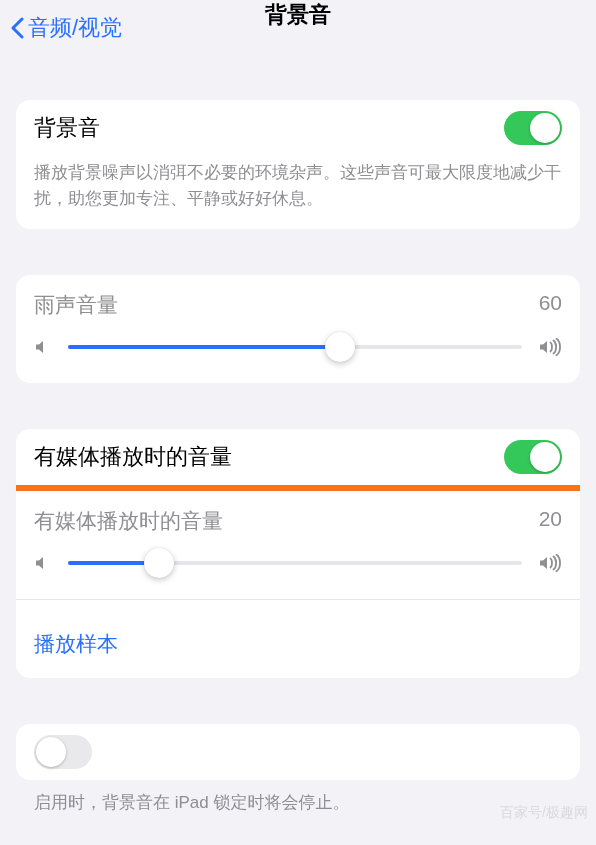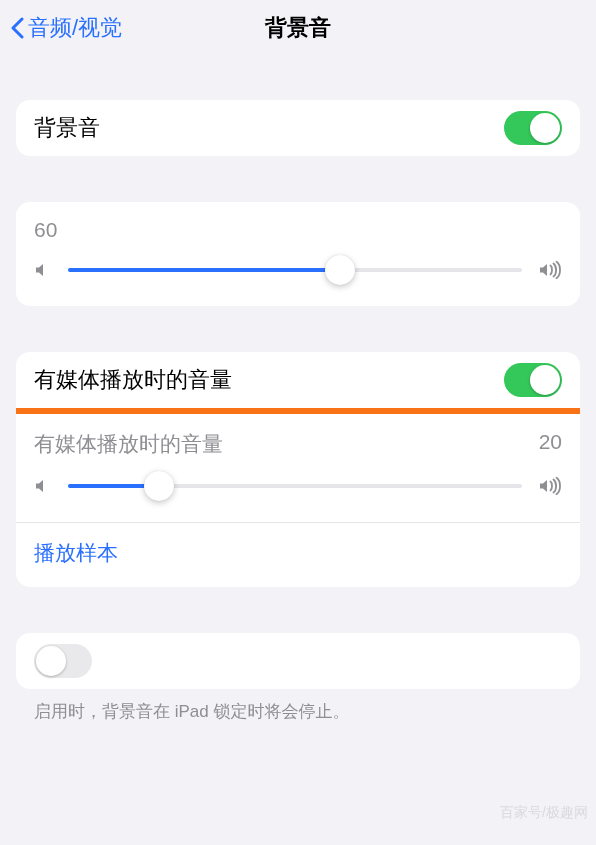--- a/index.html
+++ b/index.html
@@ -7,23 +7,22 @@
     body {
       font-family: -apple-system, "SF Pro Text", "Helvetica Neue", Arial, sans-serif;
       background: #f2f2f7;
       color: #000;
     }
 
     
     .header {
       height: 56px;
       display: flex;
-      align-items: center;
       position: relative;
-      padding: 16px 10px;
+      padding: 0 10px;
     }
     .back-wrap {
       display: flex;
       align-items: center;
       gap: 4px;
       color: #2a70ff;
       font-size: 22px;
       cursor: pointer;
     }
     .back-chevron svg { display: block; }
@@ -93,21 +92,21 @@
       position: absolute;
       top: 50%;
       width: 30px; height: 30px;
       background: #fff;
       border-radius: 50%;
       box-shadow: 0 2px 6px rgba(0,0,0,0.22), 0 0 1px rgba(0,0,0,0.15);
       transform: translate(-50%, -50%);
     }
 
     .link-row {
-      padding: 16px 18px 20px;
+      padding: 30px 18px 20px;
       font-size: 21px;
       color: #2a70ff;
       cursor: pointer;
       border-top: 1px solid #e5e5ea;
     }
 
     
     .switch {
       position: relative;
       width: 58px; height: 34px;
@@ -167,26 +166,28 @@
 
 <div class="content">
 
   <div class="group gap-top-lg">
     <div class="row">
       <div class="row-label">背景音</div>
       <div class="switch on">
           <div class="knob"></div>
         </div>
     </div>
+    <div class="desc-inside">播放背景噪声以消弭不必要的环境杂声。这些声音可最大限度地减少干扰，助您更加专注、平静或好好休息。</div>
   </div>
 
 
   <div class="group gap-top">
     <div class="slider-block">
       <div class="slider-head">
+        <span>雨声音量</span>
         <span>60</span>
       </div>
       <div class="slider-row">
         <span class="vol-icon">
           <svg width="18" height="18" viewBox="0 0 18 18">
               <path d="M2 6.5 H5 L9 3 V15 L5 11.5 H2 Z" fill="#8e8e93"></path>
             </svg>
         </span>
         <div class="slider">
           <div class="track"></div>

